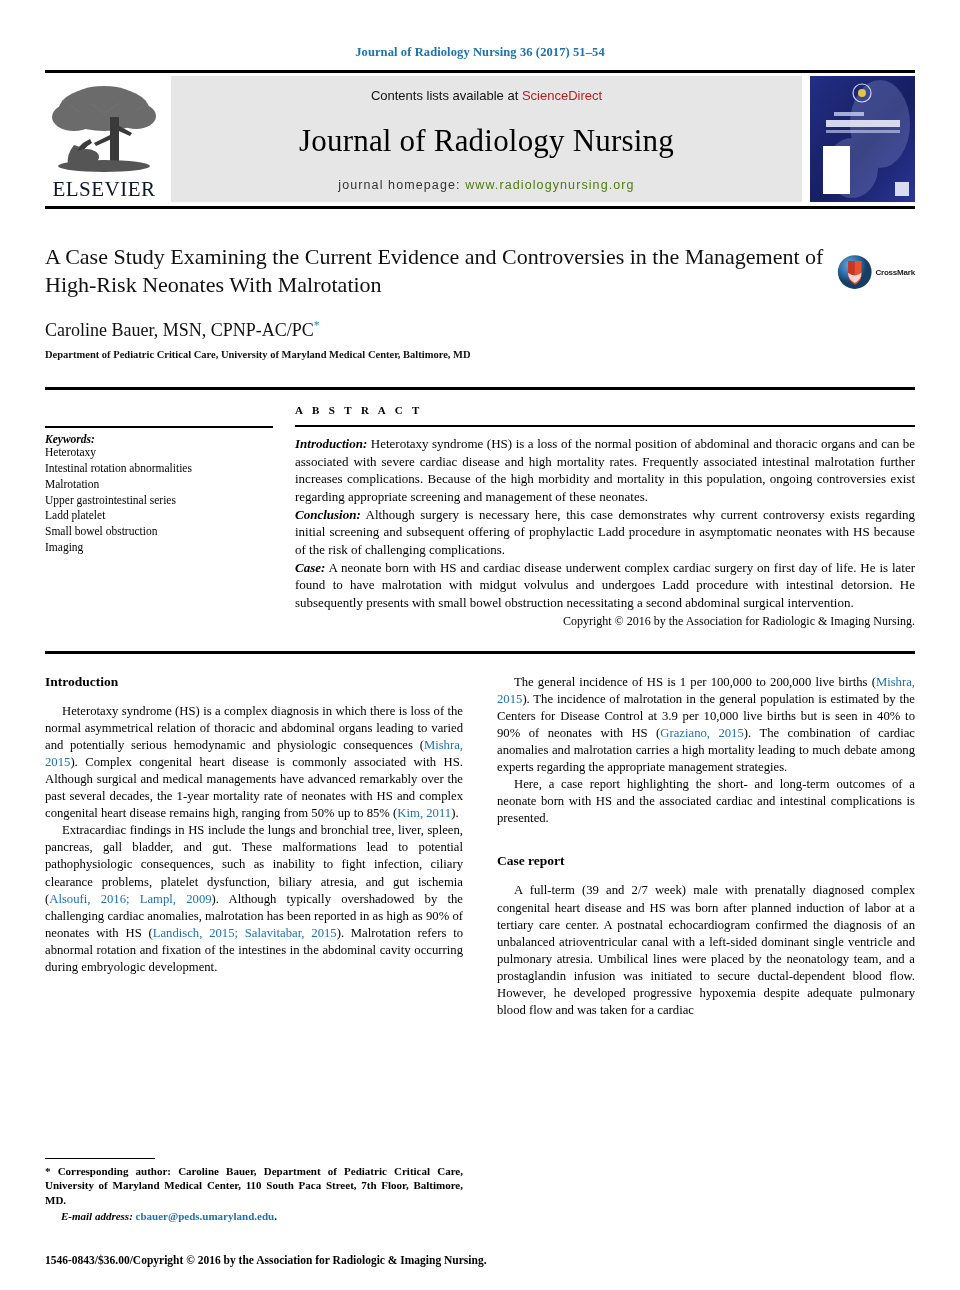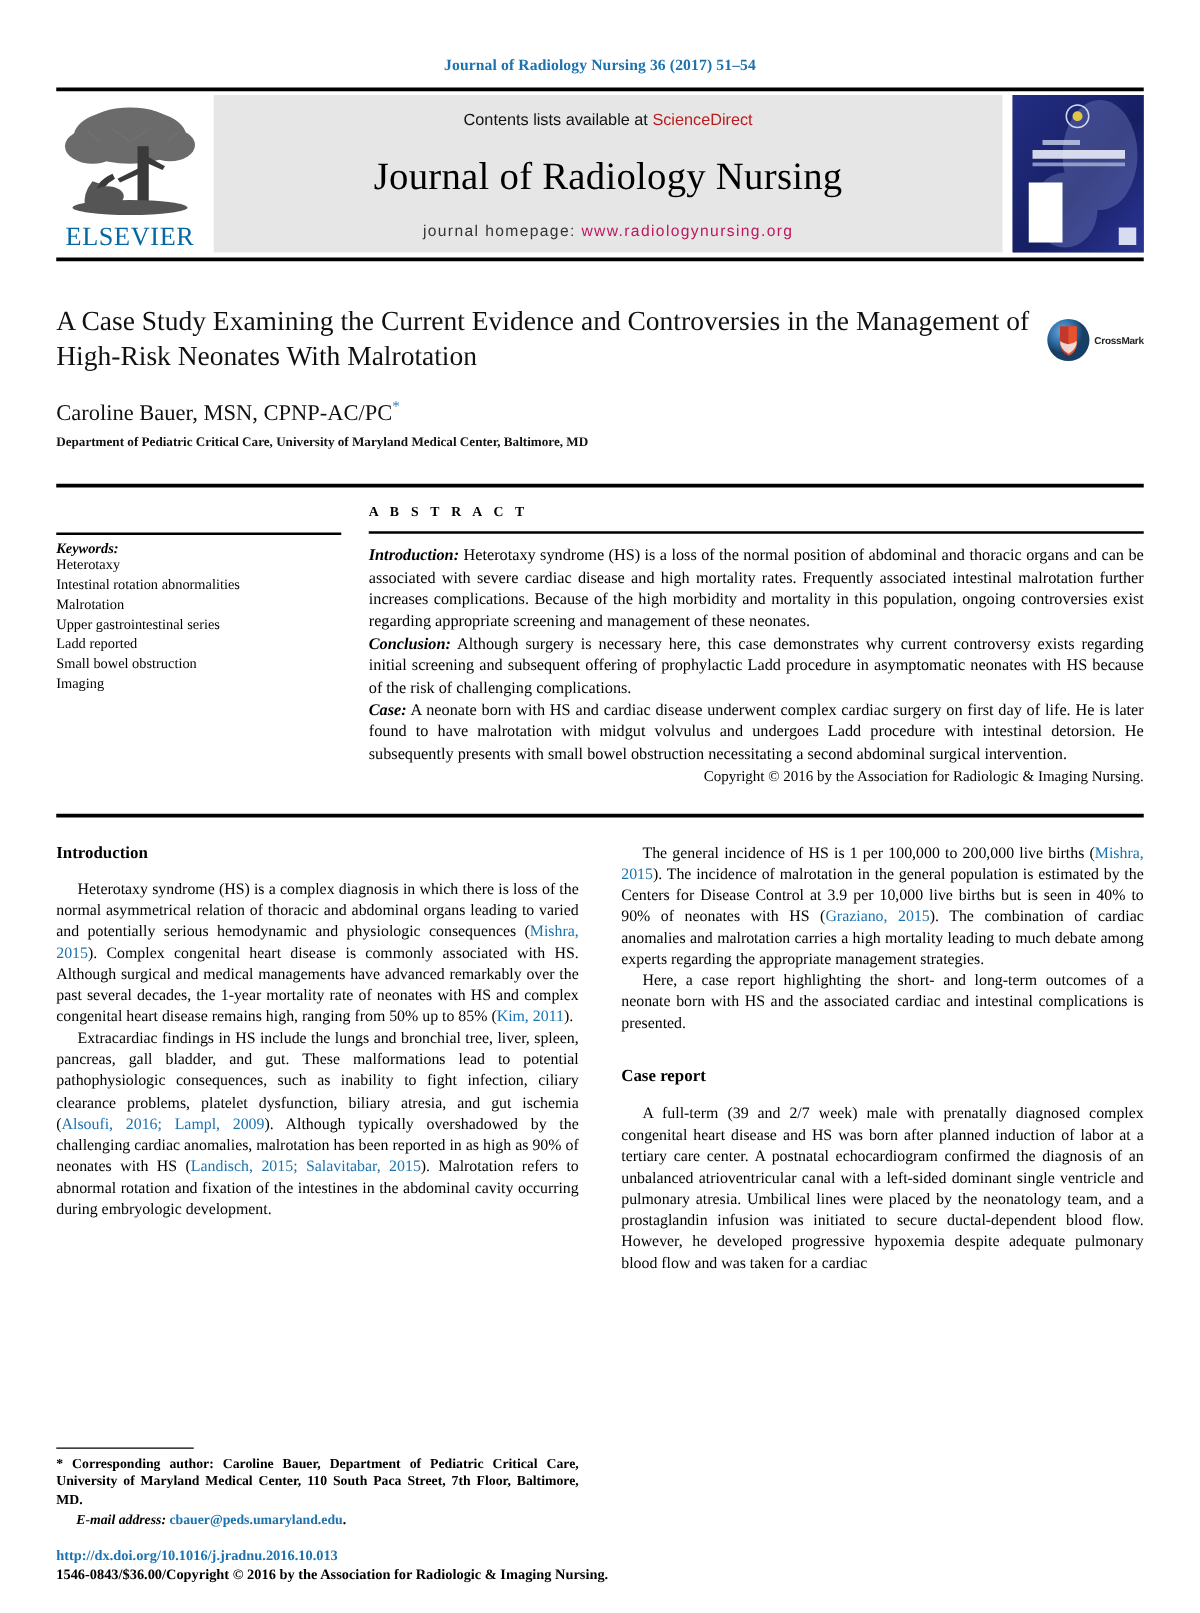--- a/index.html
+++ b/index.html
@@ -54,21 +54,21 @@
     padding-bottom: 2px;
     box-sizing: border-box;
   }
   .elsevier-tree {
     width: 108px;
     height: 96px;
     display: block;
   }
   .elsevier-word {
     font-family: "Liberation Serif", serif;
-    color: #0369a1;
+    color: #0f172a;
     font-size: 21px;
     letter-spacing: 0.5px;
     line-height: 1;
     font-weight: normal;
   }
   .masthead-center {
     flex: 1 1 auto;
     background: #e6e6e6;
     margin: 0 8px 0 8px;
     display: flex;
@@ -92,21 +92,21 @@
     color: #000;
     letter-spacing: 0.2px;
   }
   .homepage-line {
     font-family: "Liberation Sans", sans-serif;
     font-size: 12.5px;
     color: #333;
     letter-spacing: 1.1px;
   }
   .homepage-line .url {
-    color: #be185d;
+    color: #4d7c0f;
   }
   .cover-thumb {
     width: 105px;
     flex: 0 0 105px;
     position: relative;
     background: #1a2570;
     overflow: hidden;
   }
   .masthead-rule-bottom {
     border-top: 3px solid #000;
@@ -421,21 +421,21 @@
   <div class="band-rule"></div>
 
   <div class="abs-wrap">
     <div class="keywords-col">
       <div class="kw-rule"></div>
       <div class="kw-title">Keywords:</div>
       <div class="kw-item">Heterotaxy</div>
       <div class="kw-item">Intestinal rotation abnormalities</div>
       <div class="kw-item">Malrotation</div>
       <div class="kw-item">Upper gastrointestinal series</div>
-      <div class="kw-item">Ladd reported</div>
+      <div class="kw-item">Ladd platelet</div>
       <div class="kw-item">Small bowel obstruction</div>
       <div class="kw-item">Imaging</div>
     </div>
 
     <div class="abs-col">
       <div class="abs-label">A B S T R A C T</div>
       <div class="abs-rule"></div>
       <p class="abs-p"><span class="lead">Introduction:</span><span> Heterotaxy syndrome (HS) is a loss of the normal position of abdominal and thoracic organs and can be associated with severe cardiac disease and high mortality rates. Frequently associated intestinal malrotation further increases complications. Because of the high morbidity and mortality in this population, ongoing controversies exist regarding appropriate screening and management of these neonates.</span></p>
       <p class="abs-p"><span class="lead">Conclusion:</span><span> Although surgery is necessary here, this case demonstrates why current controversy exists regarding initial screening and subsequent offering of prophylactic Ladd procedure in asymptomatic neonates with HS because of the risk of challenging complications.</span></p>
       <p class="abs-p"><span class="lead">Case:</span><span> A neonate born with HS and cardiac disease underwent complex cardiac surgery on first day of life. He is later found to have malrotation with midgut volvulus and undergoes Ladd procedure with intestinal detorsion. He subsequently presents with small bowel obstruction necessitating a second abdominal surgical intervention.</span></p>
@@ -461,17 +461,16 @@
     </div>
   </div>
 
   <div class="footnote">
     <div class="fn-rule"></div>
     <p class="fn-p"><span class="star">*</span><span> Corresponding author: Caroline Bauer, Department of Pediatric Critical Care, University of Maryland Medical Center, 110 South Paca Street, 7th Floor, Baltimore, MD.</span></p>
     <p class="fn-email fn-p"><span class="lbl">E-mail address:</span> <span class="mail">cbauer@peds.umaryland.edu</span><span>.</span></p>
   </div>
 
   <div class="doi-block">
-    <div class="doi-line">http://dx.doi.org/10.1016/j.jradnu.2016.10.013</div>
     <div class="issn-line">1546-0843/$36.00/Copyright © 2016 by the Association for Radiologic &amp; Imaging Nursing.</div>
   </div>
 
 </div>
 
 </body></html>

